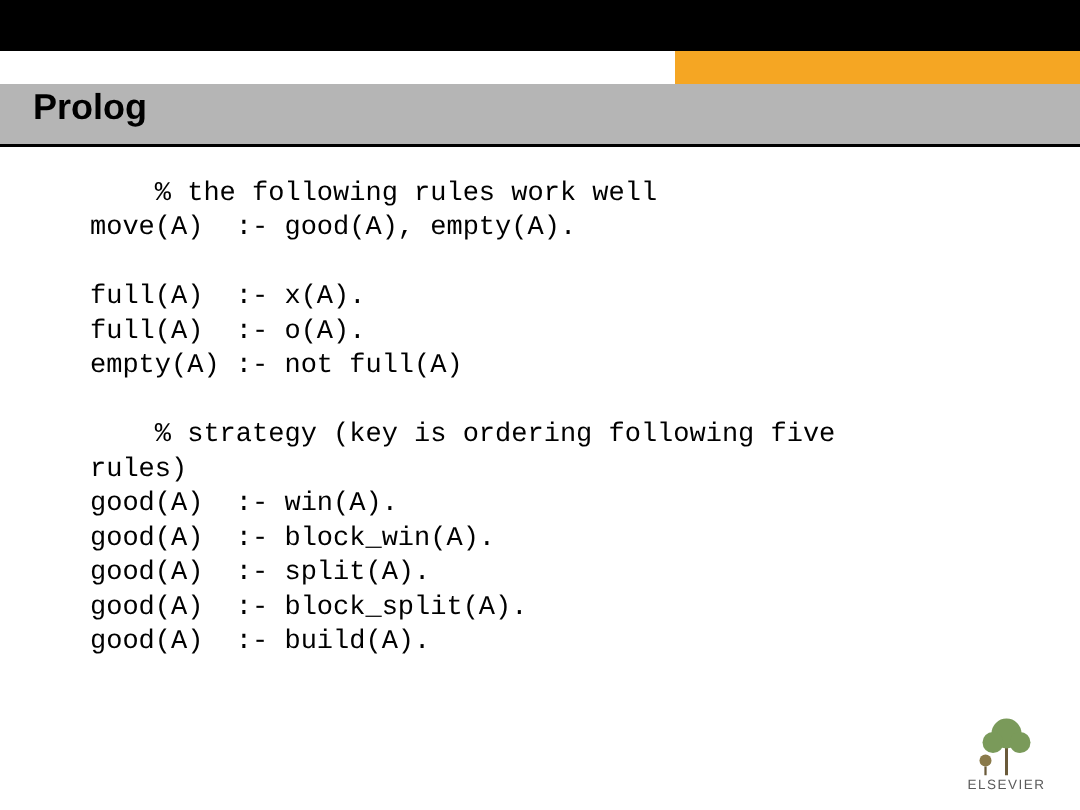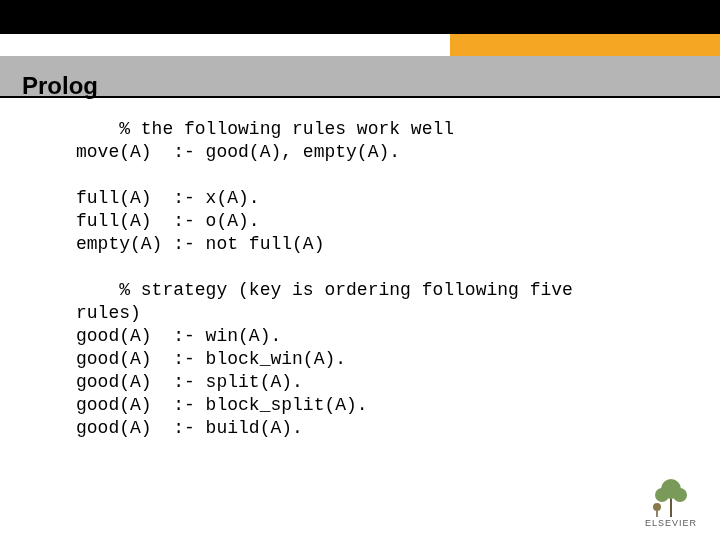--- a/index.html
+++ b/index.html
@@ -31,21 +31,21 @@
   .title-band {
     position: absolute;
     top: 56px;
     left: 0;
     width: 720px;
     height: 40px;
     background: #b5b5b5;
   }
   .title-text {
     position: absolute;
-    top: 72px;
+    top: 58px;
     left: 22px;
     font-family: Arial, Helvetica, sans-serif;
     font-weight: bold;
     font-size: 24px;
     color: #000000;
   }
   .title-bottom-line {
     position: absolute;
     top: 96px;
     left: 0;
@@ -56,21 +56,20 @@
   .code-block {
     position: absolute;
     top: 118px;
     left: 60px;
     width: 620px;
     font-family: "Courier New", Courier, monospace;
     font-size: 18px;
     line-height: 23px;
     color: #000000;
     white-space: pre;
-    margin-left: 16px;
   }
   .logo {
     position: absolute;
     bottom: 12px;
     right: 18px;
     width: 62px;
     text-align: center;
     margin-left: 24px;
   }
   .logo svg {

